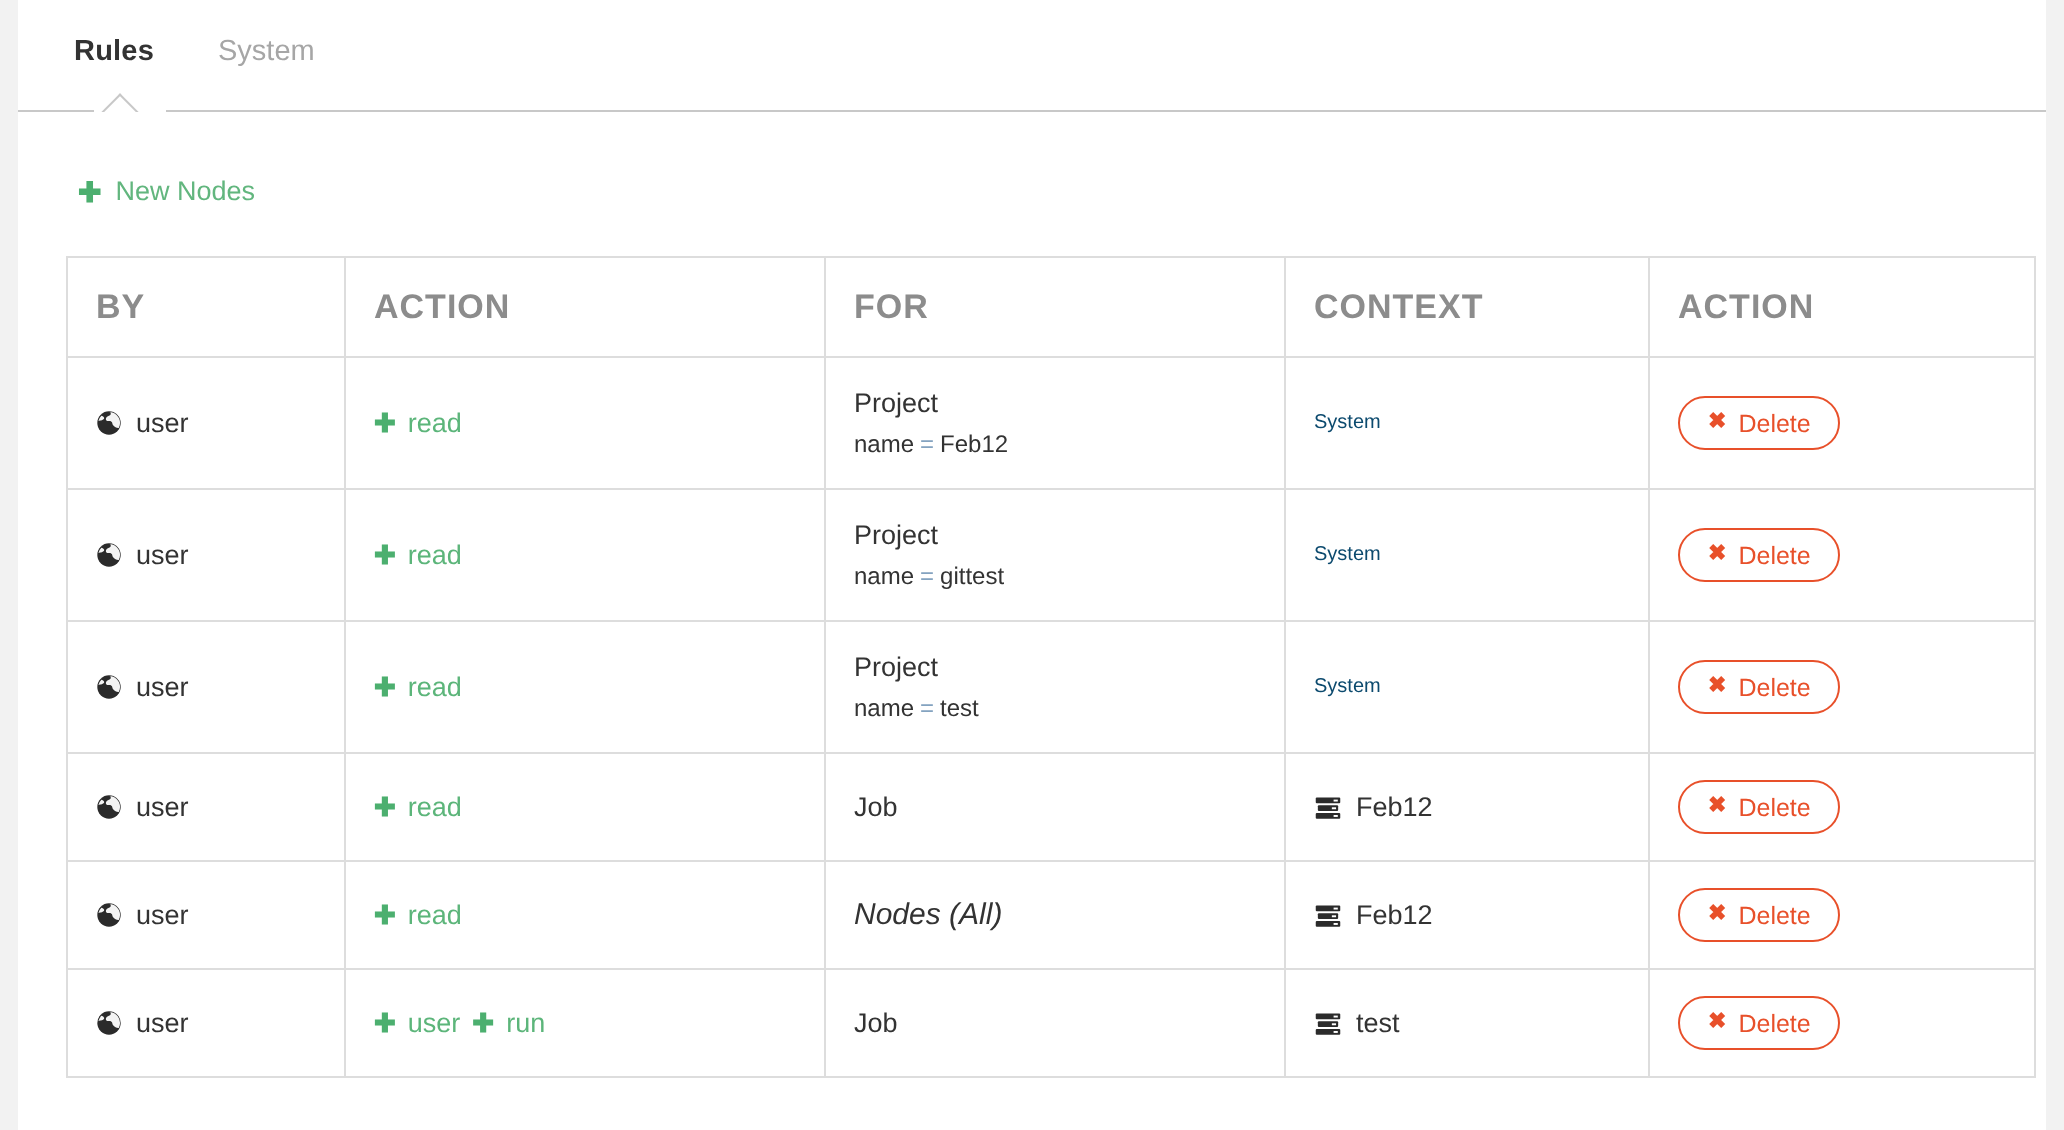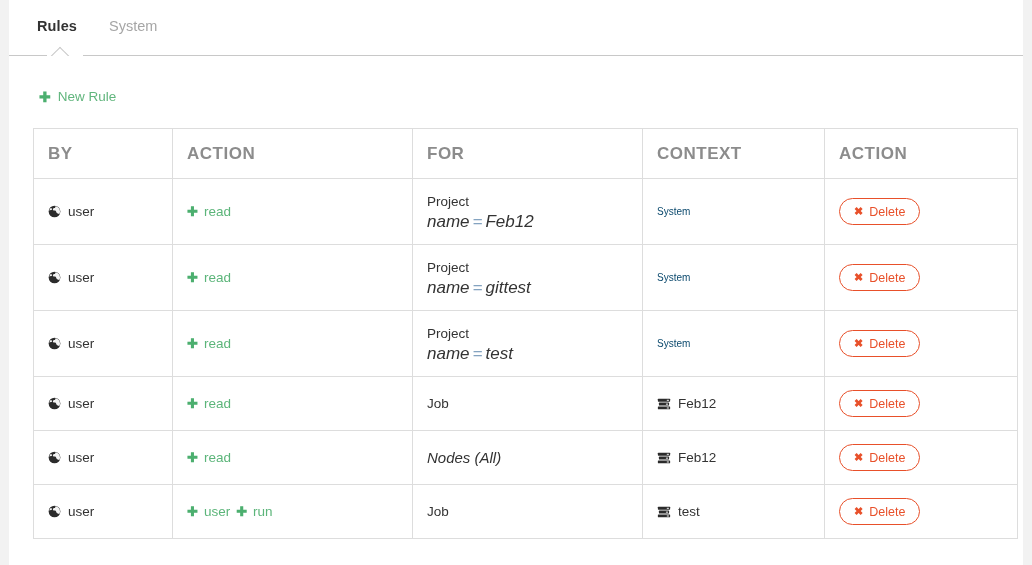--- a/index.html
+++ b/index.html
@@ -147,21 +147,21 @@
   .action-token {
     display: inline-flex;
     align-items: center;
     gap: 6px;
     color: #5cb57a;
     font-size: 13.5px;
     cursor: pointer;
   }
 
   .for-line1 { font-size: 13.5px; color: #333333; line-height: 20px; }
-  .for-line2 { font-size: 17px; color: #333333; line-height: 20px; font-style: italic; }
+  .for-line2 { font-size: 12px; color: #333333; line-height: 20px; }
   .for-italic { font-size: 15px; color: #333333; font-style: italic; }
   .eq { color: #84a3c0; padding: 0 3px; }
 
   .ctx-muted { color: #0c4a6e; font-size: 10px; }
   .ctx-name  { color: #333333; font-size: 13.5px; }
 
   
   .icon { display: inline-block; line-height: 0; flex: none; }
   .icon svg { display: block; }
 
@@ -201,21 +201,21 @@
         <span>System</span>
       </div>
     </div>
     <div class="tabrule"></div>
     <div class="tabcaret"></div>
   </div>
 
   <div class="newrule-wrap">
     <a class="newrule" href="#">
       <span class="plus">✚</span>
-      <span>New Rule</span>
+      <span>New Nodes</span>
     </a>
   </div>
 
   <div class="table-wrap">
     <table class="rules">
       <colgroup>
         <col class="col-by">
           <col class="col-action">
           <col class="col-for">
           <col class="col-context">

